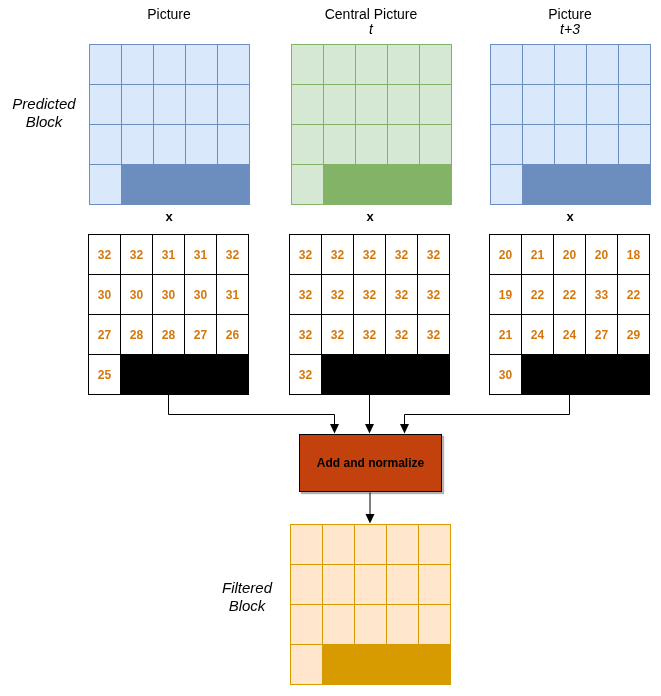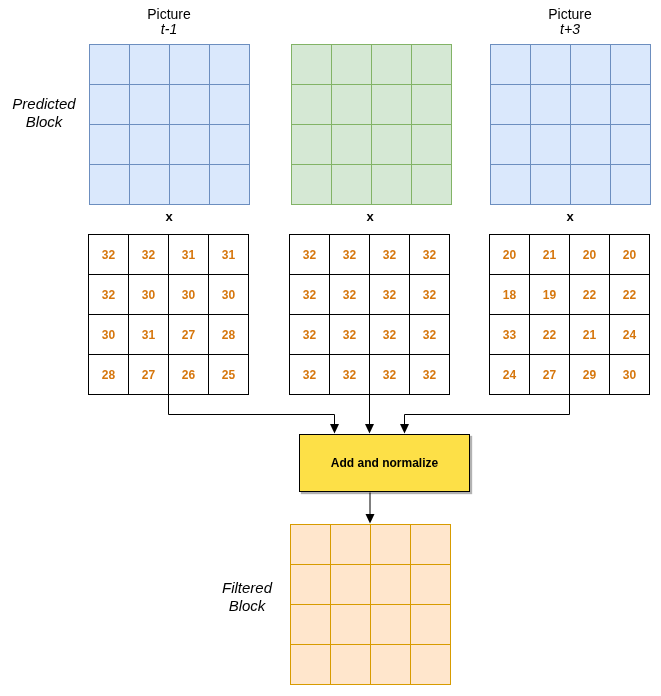--- a/index.html
+++ b/index.html
@@ -6,41 +6,41 @@
   .canvas{
     position:relative;width:661px;height:696px;background:#ffffff;
     font-family:"Liberation Sans", sans-serif;color:#000;overflow:hidden;
   }
   
   .col-header{position:absolute;width:160px;text-align:center;font-size:14px;line-height:15px;}
   .col-header .sub{font-style:italic;}
   
   .grid{
     position:absolute;width:161px;height:161px;box-sizing:border-box;
-    display:grid;grid-template-columns:repeat(4,1fr);grid-template-rows:repeat(4,1fr);gap:1px;
+    display:grid;grid-template-columns:repeat(5,1fr);grid-template-rows:repeat(4,1fr);gap:1px;
   }
   .grid.blue{background:var(--blue-stroke,#6c8ebf);border:1px solid var(--blue-stroke,#6c8ebf);}
   .grid.blue .cell{background:var(--blue-fill,#dae8fc);}
   .grid.green{background:var(--green-stroke,#82b366);border:1px solid var(--green-stroke,#82b366);}
   .grid.green .cell{background:var(--green-fill,#d5e8d4);}
   .grid.orange{background:var(--orange-stroke,#d79b00);border:1px solid var(--orange-stroke,#d79b00);}
   .grid.orange .cell{background:var(--orange-fill,#ffe6cc);}
   .grid.weights{background:#000;border:1px solid #000;}
   .grid.weights .cell{
     background:#fff;display:flex;align-items:center;justify-content:center;
     font-size:12px;font-weight:bold;color:var(--weight-text,#d6770e);
   }
   
   .mult{position:absolute;width:160px;text-align:center;font-size:13px;font-weight:bold;line-height:16px;}
   
   .side-label{position:absolute;text-align:center;font-style:italic;font-size:15px;line-height:18px;}
   
   .op-box{
-    position:absolute;left:299px;top:434px;width:171px;height:58px;box-sizing:border-box;
-    background:#fde047;border:1px solid #000;box-shadow:2px 2px 1px rgba(0,0,0,0.3);
+    position:absolute;left:299px;top:434px;width:143px;height:58px;box-sizing:border-box;
+    background:#c2410c;border:1px solid #000;box-shadow:2px 2px 1px rgba(0,0,0,0.3);
     display:flex;align-items:center;justify-content:center;
     font-size:12px;font-weight:bold;
   }
   
   .connectors{position:absolute;left:0;top:0;pointer-events:none;}
   .connectors path{fill:none;stroke:var(--line,#000);stroke-width:1;}
   .connectors polygon{fill:var(--line,#000);stroke:none;}
 </style>
 </head>
 <body>
@@ -53,21 +53,24 @@
     <path d="M369.5 395 L369.5 424"></path>
     <polygon points="369.5,433.5 365,424 374,424"></polygon>
     <path d="M569.5 395 L569.5 414.5 L404.5 414.5 L404.5 424"></path>
     <polygon points="404.5,433.5 400,424 409,424"></polygon>
     <path d="M370 492.5 L370 514"></path>
     <polygon points="370,523.5 365.5,514 374.5,514"></polygon>
   </svg>
 
   <div class="col-header" style="left:89px;top:7px">
     <div>Picture</div>
-    <div class="sub">t-1</div>
+  </div>
+  <div class="col-header" style="left:291px;top:7px">
+    <div>Central Picture</div>
+    <div class="sub">t</div>
   </div>
   <div class="col-header" style="left:490px;top:7px">
     <div>Picture</div>
     <div class="sub">t+3</div>
   </div>
 
   <div class="side-label" style="left:2px;top:95px;width:84px">
     <div>Predicted</div>
     <div>Block</div>
   </div>

